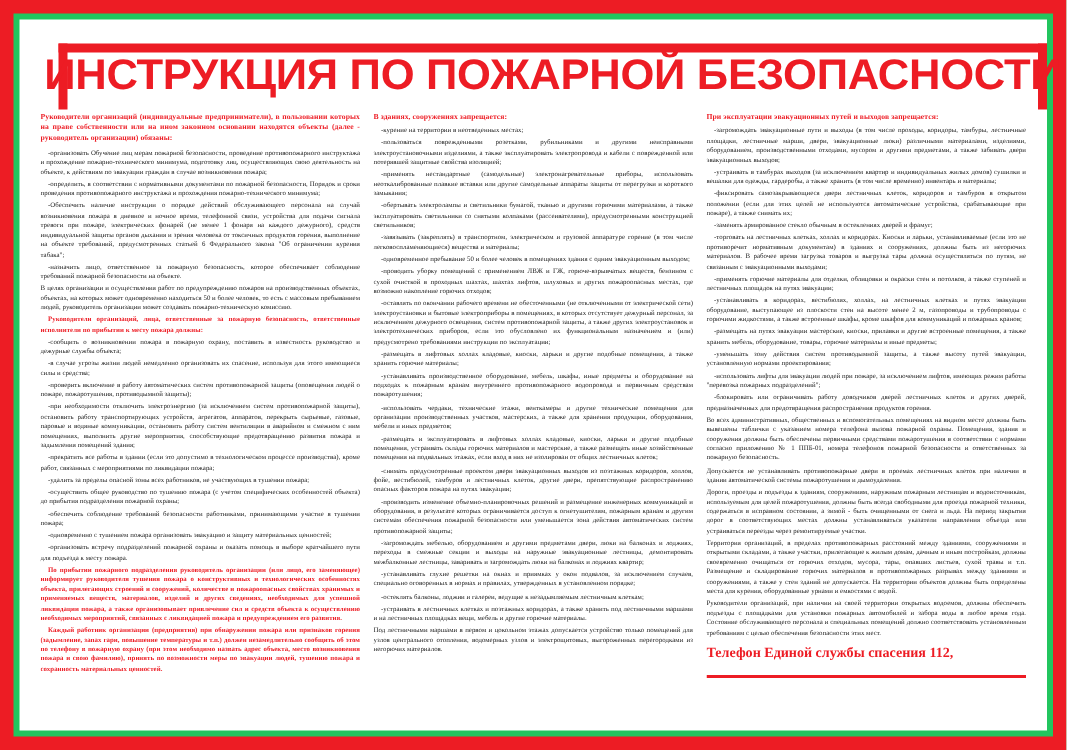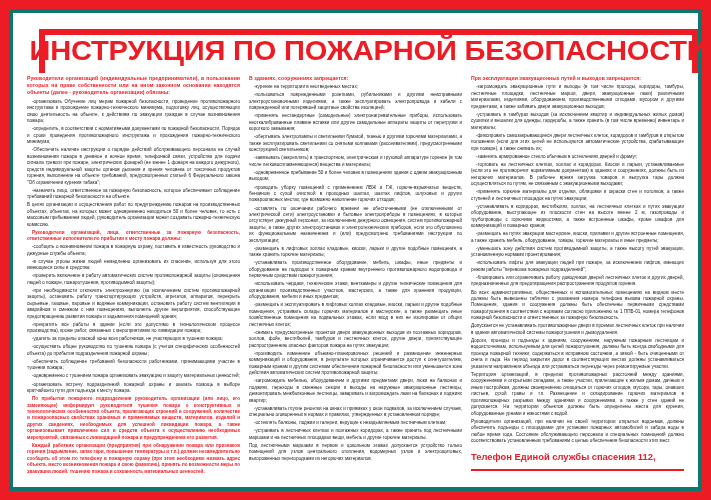--- a/index.html
+++ b/index.html
@@ -6,21 +6,21 @@
   body{
     width:711px;height:500px;
     background:#ffffff;
     font-family:"Liberation Sans","DejaVu Sans",sans-serif;
     overflow:hidden;
   }
   .poster{
     position:relative;
     width:711px;height:500px;
     box-sizing:border-box;
-    background:#0f766e;
+    background:#22c55e;
     border:9px solid #ed1c24;
   }
   .inner-white{
     position:absolute;
     left:4px;top:4px;right:4px;bottom:4px;
     background:#ffffff;
   }
   
   .title-frame{
     position:absolute;
@@ -42,20 +42,21 @@
     color:#ed1c24;
     white-space:nowrap;
     transform:scaleX(1.02);
     transform-origin:center;
   }
   .columns{
     position:absolute;
     left:14px;top:62px;right:14px;bottom:14px;
     display:flex;
     gap:9px;
+    font-family:Liberation Serif, serif;
   }
   .col{
     flex:1 1 0;
     min-width:0;
     position:relative;
     overflow:hidden;
   }
   .col-head{
     color:#ed1c24;
     font-weight:bold;

